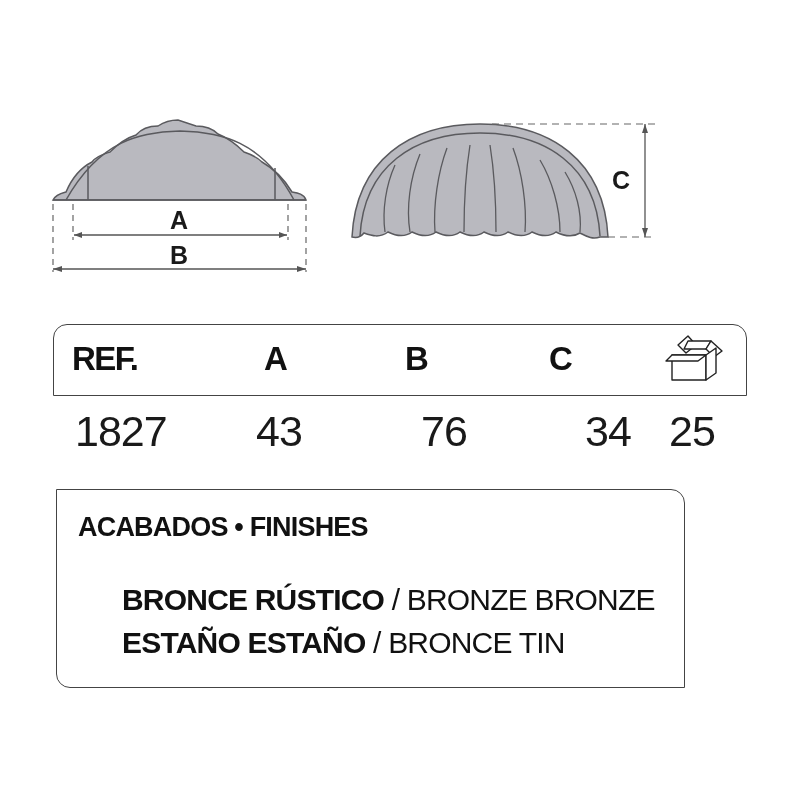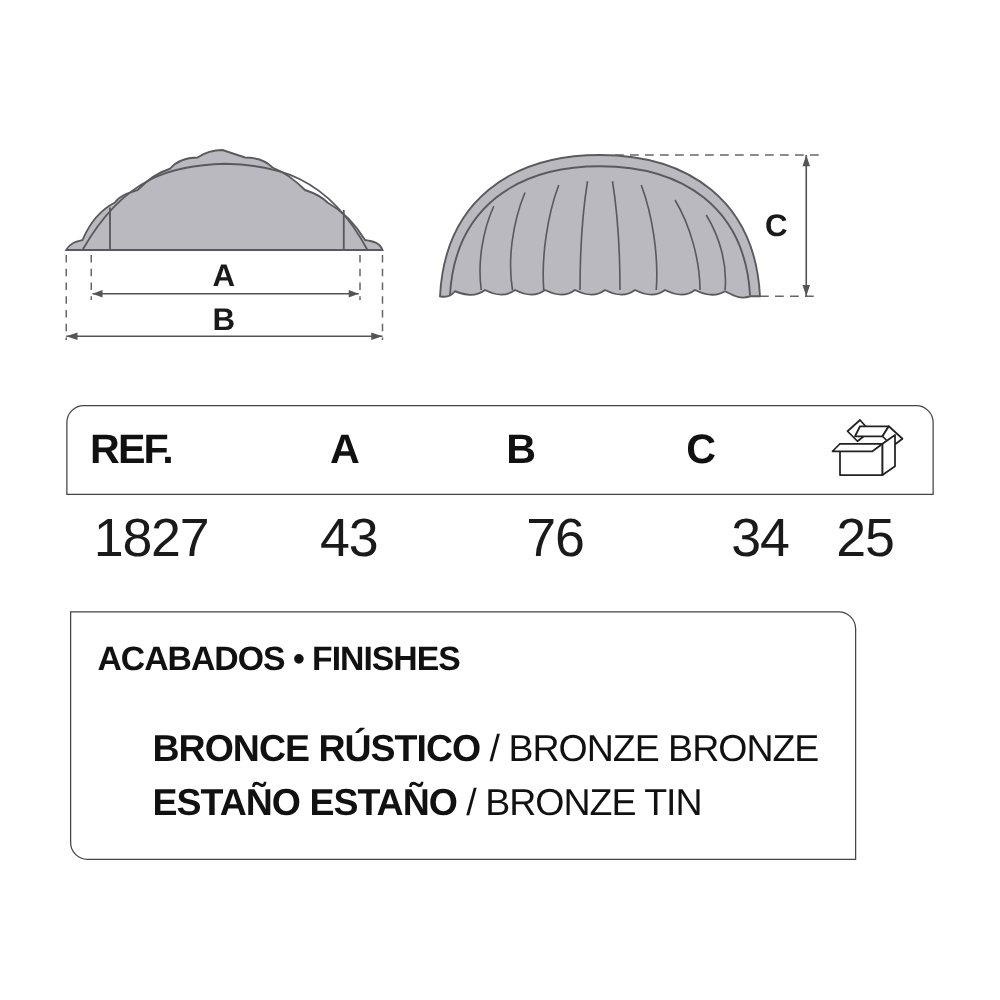--- a/index.html
+++ b/index.html
@@ -121,14 +121,14 @@
 <div class="val" style="left:421px;">76</div>
 <div class="val" style="left:561px;margin-left:24px;">34</div>
 <div class="val" style="left:669px;">25</div>
 
 <div class="fin-box"></div>
 <div class="fin-title">ACABADOS • FINISHES</div>
 <div class="fin-row" style="top:583px;">
   <span class="es">BRONCE RÚSTICO</span><span class="en"> / </span><span class="en">BRONZE BRONZE</span>
 </div>
 <div class="fin-row" style="top:626px;">
-  <span class="es">ESTAÑO ESTAÑO</span><span class="en"> / </span><span class="en">BRONZE TIN</span>
+  <span class="es">ESTAÑO ESTAÑO</span><span class="en"> / </span><span class="en">BRONCE TIN</span>
 </div>
 
 </body></html>

